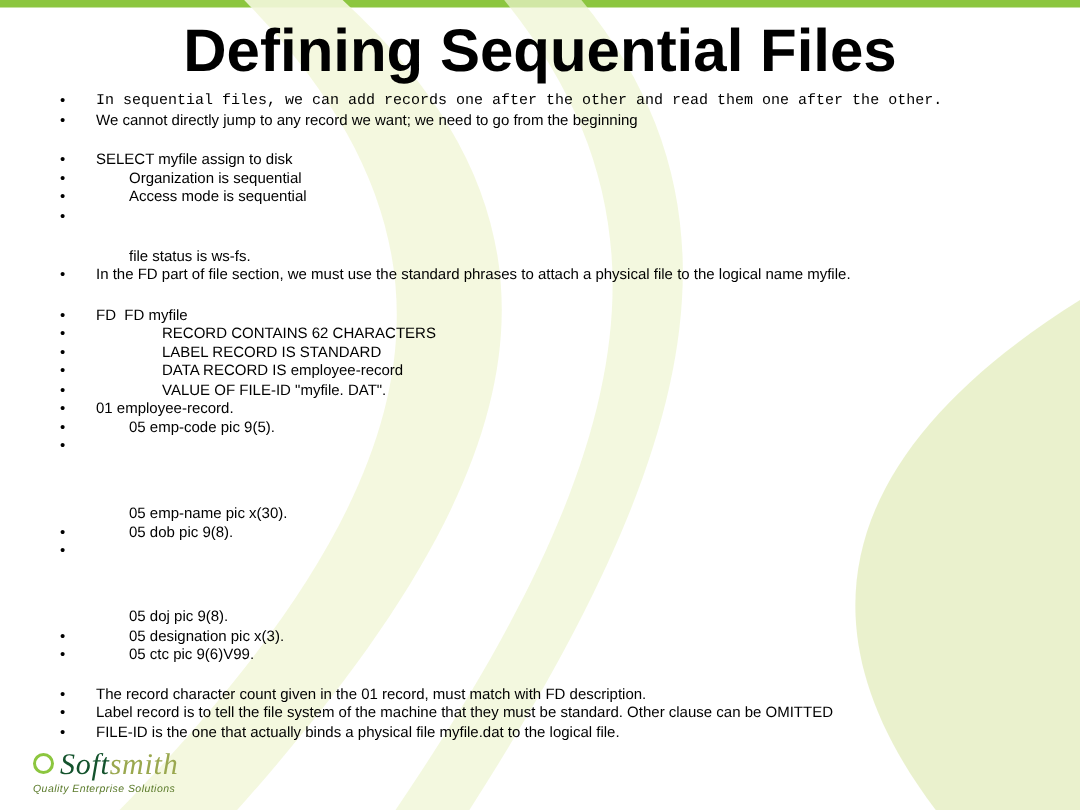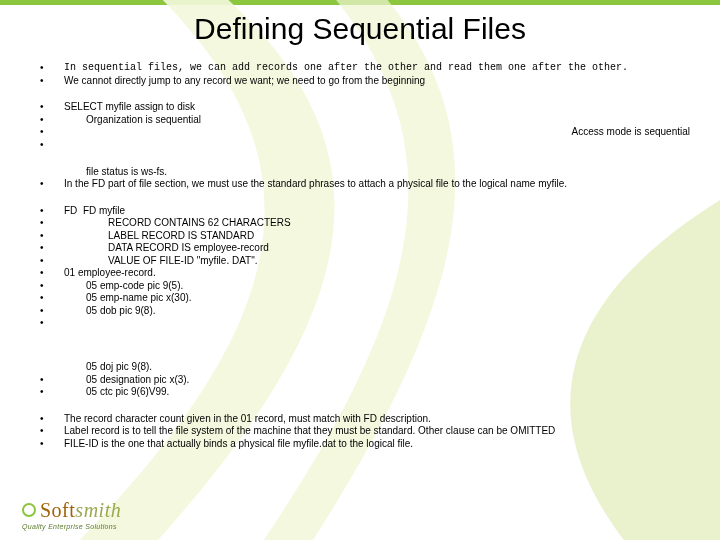--- a/index.html
+++ b/index.html
@@ -1,28 +1,28 @@
 <!DOCTYPE html>
 <html><head>
 <meta charset="utf-8">
 <style>
   * { margin: 0; padding: 0; box-sizing: border-box; }
   html, body { width: 720px; height: 540px; overflow: hidden; font-family: Arial, sans-serif; background: #fff; }
   .slide { position: relative; width: 720px; height: 540px; background: #fff; }
   .topbar { position: absolute; top: 0; left: 0; right: 0; height: 5px; background: #8cc63f; }
   .bg-swoosh { position: absolute; inset: 0; z-index: 0; pointer-events: none; }
-  .title { position: absolute; top: 12px; left: 0; right: 0; text-align: center; font-size: 30px; font-weight: 400; color: #000; z-index: 2; }
+  .title { position: absolute; top: 12px; left: 0; right: 0; text-align: center; font-size: 40px; font-weight: 700; color: #000; z-index: 2; }
   .content { position: absolute; top: 62px; left: 38px; right: 30px; z-index: 2; font-size: 10px; color: #000; line-height: 1.25; }
   .group { margin-bottom: 14px; }
   .line { display: flex; align-items: flex-start; }
   .bullet { width: 26px; flex: 0 0 26px; text-align: left; padding-left: 2px; color: #000; }
   .txt { flex: 1; white-space: pre; }
   .footer { position: absolute; left: 22px; bottom: 10px; z-index: 2; }
   .logo-main { font-family: Georgia, 'Times New Roman', serif; font-size: 20px; color: #333; letter-spacing: 0.5px; }
-  .logo-main .s1 { color: #a16207; }
+  .logo-main .s1 { color: #14532d; font-style: italic; }
   .logo-main .s2 { color: #9aa84f; font-style: italic; }
   .tagline { font-size: 7px; color: #5a7a2a; font-style: italic; letter-spacing: 0.3px; margin-top: 1px; }
   .logo-dot { display:inline-block; width:14px; height:14px; border:2px solid #8cc63f; border-radius:50%; vertical-align:middle; margin-right:4px; position:relative; top:-2px; }
 </style>
 </head>
 <body>
 
 <div class="slide">
   <div class="topbar"></div>
 
@@ -49,21 +49,21 @@
         <div class="line">
           <div class="bullet">•</div>
           <div class="txt" style="padding-left: 0px;">SELECT myfile assign to disk</div>
         </div>
         <div class="line">
           <div class="bullet">•</div>
           <div class="txt" style="padding-left: 22px;">Organization is sequential</div>
         </div>
         <div class="line">
           <div class="bullet">•</div>
-          <div class="txt" style="padding-left: 22px; text-align: right;">Access mode is sequential</div>
+          <div class="txt" style="padding-left: 22px;">Access mode is sequential</div>
         </div>
         <div class="line">
           <div class="bullet">•</div>
           <div class="txt" style="padding-left: 22px; margin-top: 27px;">file status is ws-fs.</div>
         </div>
         <div class="line">
           <div class="bullet">•</div>
           <div class="txt" style="padding-left: 0px;">In the FD part of file section, we must use the standard phrases to attach a physical file to the logical name myfile.</div>
         </div>
       </div>
@@ -91,21 +91,21 @@
         <div class="line">
           <div class="bullet">•</div>
           <div class="txt" style="padding-left: 0px;">01 employee-record.</div>
         </div>
         <div class="line">
           <div class="bullet">•</div>
           <div class="txt" style="padding-left: 22px;">05 emp-code pic 9(5).</div>
         </div>
         <div class="line">
           <div class="bullet">•</div>
-          <div class="txt" style="padding-left: 22px;">05 emp-name pic x(30).</div>
+          <div class="txt" style="padding-left: 22px; margin-top: 45px;">05 emp-name pic x(30).</div>
         </div>
         <div class="line">
           <div class="bullet">•</div>
           <div class="txt" style="padding-left: 22px;">05 dob pic 9(8).</div>
         </div>
         <div class="line">
           <div class="bullet">•</div>
           <div class="txt" style="padding-left: 22px; margin-top: 44px;">05 doj pic 9(8).</div>
         </div>
         <div class="line">

